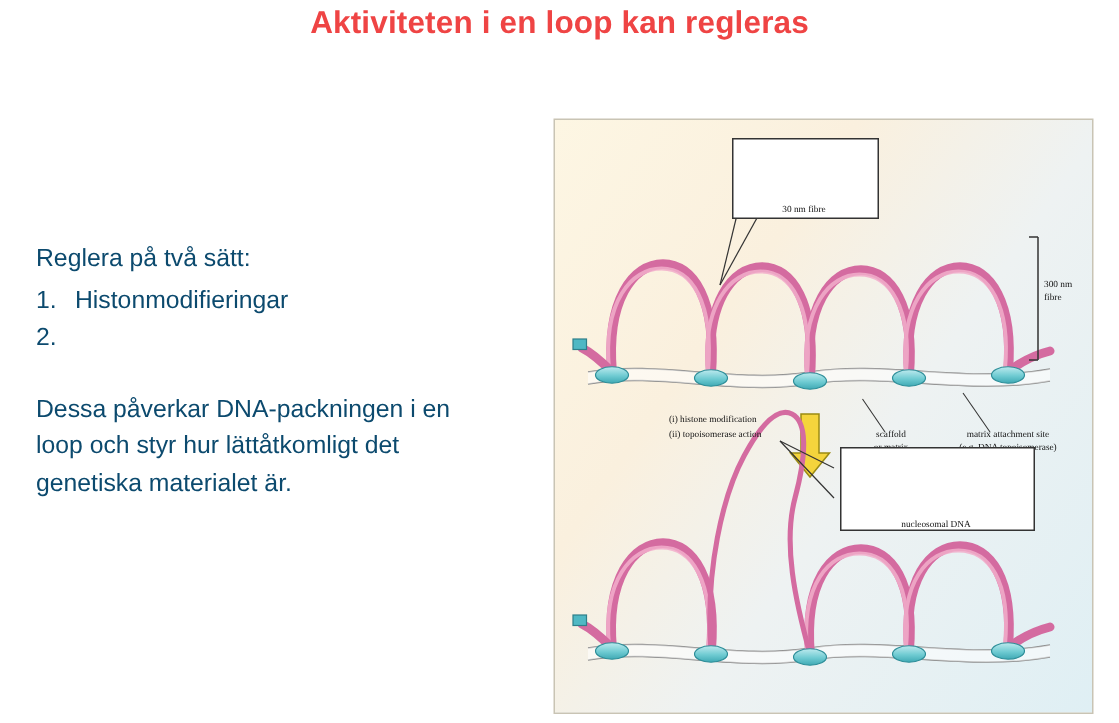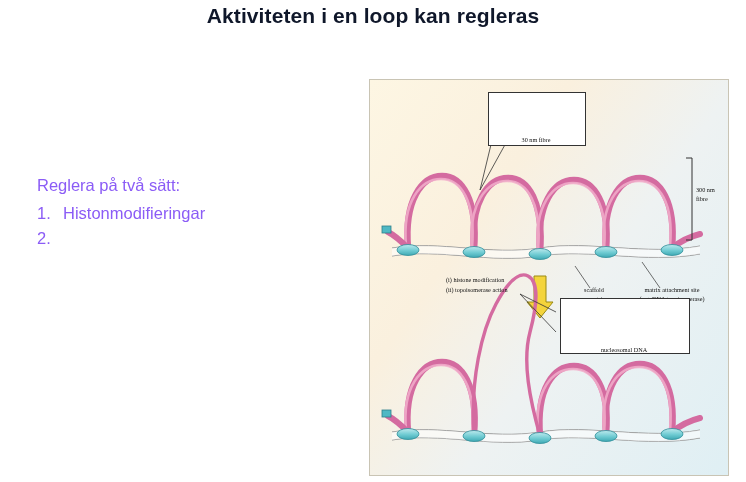--- a/index.html
+++ b/index.html
@@ -19,32 +19,31 @@
     inset: 0;
   }
   .slide-title {
     position: absolute;
     top: 4px;
     left: 0;
     width: 746px;
     text-align: center;
     font-size: 21px;
     font-weight: bold;
-    color: #0f172a;
+    color: #ef4444;
     letter-spacing: 0.1px;
   }
   .body-text {
     position: absolute;
     left: 24px;
-    top: 173px;
+    top: 160px;
     width: 310px;
     font-size: 16.5px;
-    color: #8b5cf6;
+    color: #0c4a6e;
     line-height: 1.55;
-    margin-left: 13px;
   }
   .body-text .lead {
     margin: 0 0 2px 0;
   }
   .numbered {
     margin: 0;
     padding: 0;
     list-style: none;
   }
   .numbered li {
@@ -101,20 +100,21 @@
     <p class="lead">Reglera på två sätt:</p>
     <ul class="numbered">
       <li>
         <span class="num">1.</span>
         <span>Histonmodifieringar</span>
       </li>
       <li>
         <span class="num">2.</span>
       </li>
     </ul>
+    <p class="para">Dessa påverkar DNA-packningen i en loop och styr hur lättåtkomligt det genetiska materialet är.</p>
   </div>
 
   <div class="figure">
 
     <svg width="358" height="395" viewBox="0 0 358 395">
       <defs>
         <radialGradient id="nucGrad" cx="35%" cy="30%" r="75%">
           <stop offset="0%" stop-color="#ffffff"></stop>
           <stop offset="60%" stop-color="#d6ecf8"></stop>
           <stop offset="100%" stop-color="#9dc6dd"></stop>

